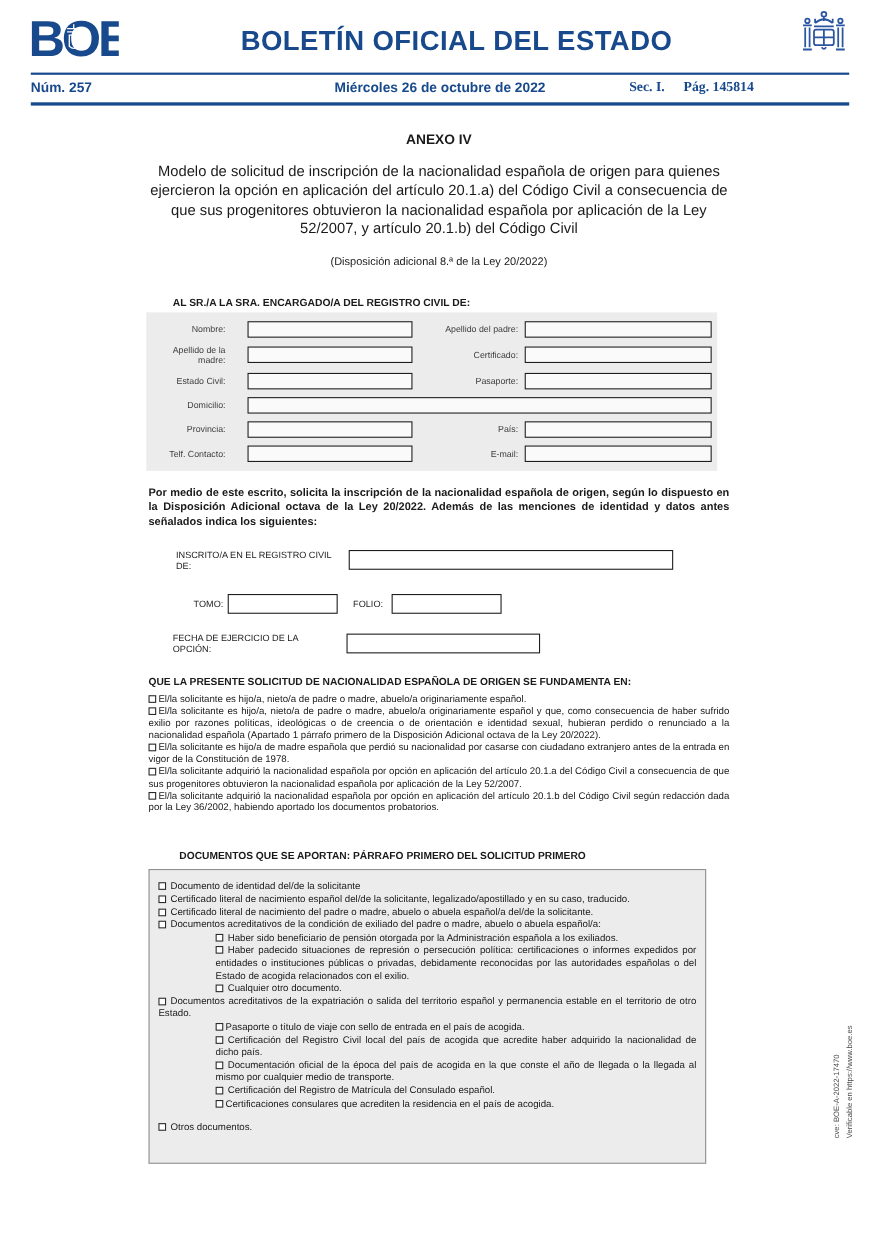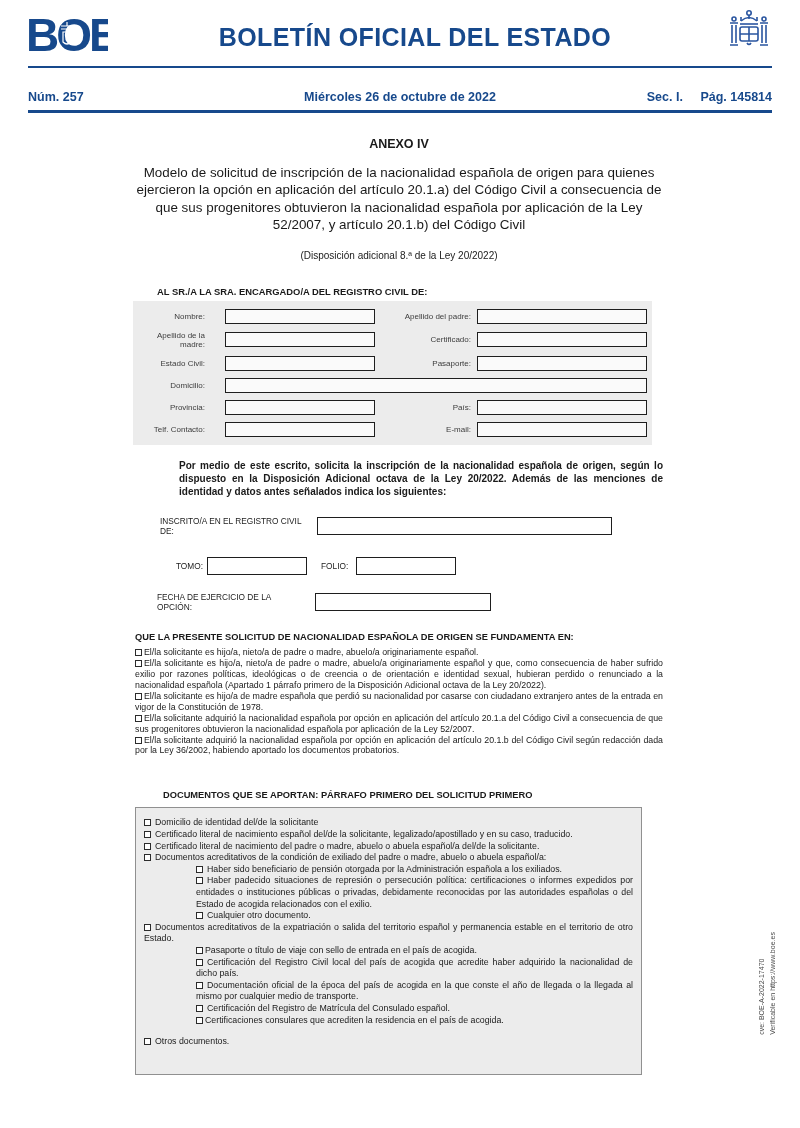--- a/index.html
+++ b/index.html
@@ -9,25 +9,25 @@
     font-family:"Liberation Sans", sans-serif; color:#1a1a1a; overflow:hidden;
   }
   
   .header-top { display:flex; align-items:center; height:54px; margin:10px 28px 0;justify-content:space-between; }
   .logo-wrap { width:110px; }
   .masthead-title { flex:1; text-align:center; color:#17498c; font-weight:bold;
     font-size:25px; letter-spacing:.4px; }
   .emblem-wrap { width:80px; text-align:right; }
   .rule-thin  { border-top:2.5px solid #17498c; margin:2px 28px 0; }
   .rule-thick { border-top:3px solid #17498c; margin:0 28px; }
-  .subheader { display:flex; align-items:center; margin:0 28px; padding:22px 0 6px;
+  .subheader { display:flex; align-items:center; margin:0 28px; padding:4px 0 6px;
     color:#17498c; font-weight:bold; font-size:12.5px; }
   .sub-left { width:200px; }
   .sub-center { flex:1; text-align:center; }
-  .sub-right { width:200px; text-align:right; }
+  .sub-right { width:200px; text-align:left;font-family:Liberation Serif, serif; }
   .sub-right .pag { margin-left:14px; }
 
   
   .content { width:528px; margin-left:135px; }
   .anexo-heading { text-align:center; font-weight:bold; font-size:12.5px; margin-top:24px; }
   .annex-title { font-weight:normal; font-size:13.4px; text-align:center; line-height:1.3;
     margin:13px auto 0; width:528px; }
   .annex-subtitle { text-align:center; font-size:10px; margin-top:16px; }
 
   
@@ -36,21 +36,21 @@
   .frow { display:flex; align-items:center; margin-bottom:7px; }
   .flabel { font-size:8px; color:#3c3c3c; }
   .flabel.l1 { width:92px; text-align:right; padding-right:20px; }
   .flabel.l2 { flex:1; text-align:right; padding-right:6px; }
   .finput { height:15px; background:#fafafa; border:1.5px solid #1e1e1e; }
   .finput.w1 { width:150px; }
   .finput.w2 { width:170px; margin-right:5px; }
   .finput.full { flex:1; margin-right:5px; }
 
   
-  .para { font-weight:bold; font-size:10px; text-align:justify; line-height:1.32; margin-top:14px;margin-left:44px; }
+  .para { font-weight:bold; font-size:10px; text-align:justify; line-height:1.32; margin-top:14px; }
   .small-label { font-size:8.3px; color:#222; }
   .inscrito-row { display:flex; align-items:center; margin-top:18px; }
   .inscrito-row .small-label { margin-left:25px; width:157px; }
   .input-lg { height:18px; background:#fff; border:1.6px solid #1e1e1e; }
   .inscrito-input { width:295px; }
   .tomo-row { display:flex; align-items:center; margin-top:21px; }
   .tomo-label { margin-left:20px; width:48px; text-align:right; }
   .tomo-input { width:100px; margin-left:4px; }
   .folio-label { margin-left:14px; }
   .folio-input { width:100px; margin-left:8px; }
@@ -190,21 +190,21 @@
     <div class="grounds-list">
       <div class="g-item"><span class="cb"></span><span>El/la solicitante es hijo/a, nieto/a de padre o madre, abuelo/a originariamente español.</span></div>
       <div class="g-item"><span class="cb"></span><span>El/la solicitante es hijo/a, nieto/a de padre o madre, abuelo/a originariamente español y que, como consecuencia de haber sufrido exilio por razones políticas, ideológicas o de creencia o de orientación e identidad sexual, hubieran perdido o renunciado a la nacionalidad española (Apartado 1 párrafo primero de la Disposición Adicional octava de la Ley 20/2022).</span></div>
       <div class="g-item"><span class="cb"></span><span>El/la solicitante es hijo/a de madre española que perdió su nacionalidad por casarse con ciudadano extranjero antes de la entrada en vigor de la Constitución de 1978.</span></div>
       <div class="g-item"><span class="cb"></span><span>El/la solicitante adquirió la nacionalidad española por opción en aplicación del artículo 20.1.a del Código Civil a consecuencia de que sus progenitores obtuvieron la nacionalidad española por aplicación de la Ley 52/2007.</span></div>
       <div class="g-item"><span class="cb"></span><span>El/la solicitante adquirió la nacionalidad española por opción en aplicación del artículo 20.1.b del Código Civil según redacción dada por la Ley 36/2002, habiendo aportado los documentos probatorios.</span></div>
     </div>
 
     <div class="docs-heading">DOCUMENTOS QUE SE APORTAN: PÁRRAFO PRIMERO DEL SOLICITUD PRIMERO</div>
     <div class="docs-box">
-      <div class="d-item"><span class="cb sp"></span><span>Domicilio de identidad del/de la solicitante</span></div>
+      <div class="d-item"><span class="cb sp"></span><span>Documento de identidad del/de la solicitante</span></div>
       <div class="d-item"><span class="cb sp"></span><span>Certificado literal de nacimiento español del/de la solicitante, legalizado/apostillado y en su caso, traducido.</span></div>
       <div class="d-item"><span class="cb sp"></span><span>Certificado literal de nacimiento del padre o madre, abuelo o abuela español/a del/de la solicitante.</span></div>
       <div class="d-item"><span class="cb sp"></span><span>Documentos acreditativos de la condición de exiliado del padre o madre, abuelo o abuela español/a:</span></div>
       <div class="d-sub"><span class="cb sp"></span><span>Haber sido beneficiario de pensión otorgada por la Administración española a los exiliados.</span></div>
       <div class="d-sub"><span class="cb sp"></span><span>Haber padecido situaciones de represión o persecución política: certificaciones o informes expedidos por entidades o instituciones públicas o privadas, debidamente reconocidas por las autoridades españolas o del Estado de acogida relacionados con el exilio.</span></div>
       <div class="d-sub"><span class="cb sp"></span><span>Cualquier otro documento.</span></div>
       <div class="d-item"><span class="cb sp"></span><span>Documentos acreditativos de la expatriación o salida del territorio español y permanencia estable en el territorio de otro Estado.</span></div>
       <div class="d-sub"><span class="cb"></span><span>Pasaporte o título de viaje con sello de entrada en el país de acogida.</span></div>
       <div class="d-sub"><span class="cb sp"></span><span>Certificación del Registro Civil local del país de acogida que acredite haber adquirido la nacionalidad de dicho país.</span></div>
       <div class="d-sub"><span class="cb sp"></span><span>Documentación oficial de la época del país de acogida en la que conste el año de llegada o la llegada al mismo por cualquier medio de transporte.</span></div>

